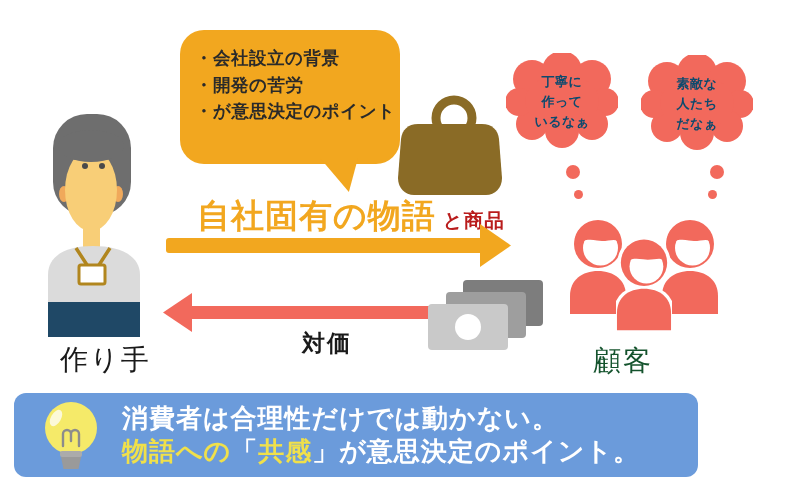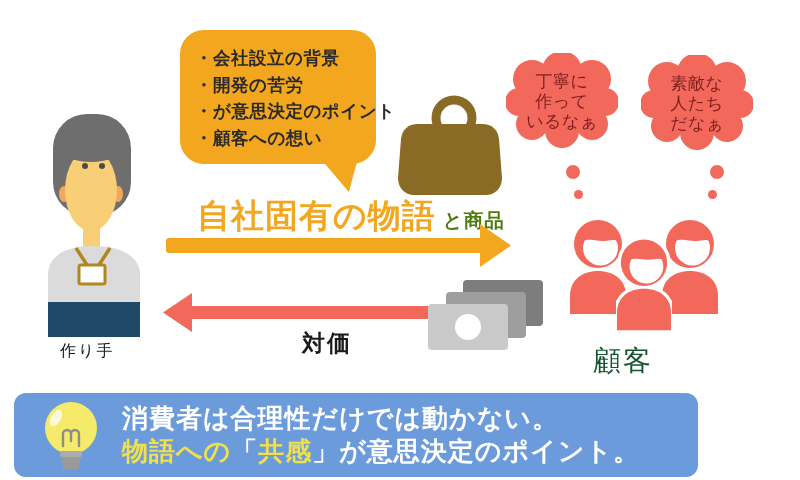--- a/index.html
+++ b/index.html
@@ -8,34 +8,34 @@
     --blue:#6B9BDB;
     --banner_yellow:#F0E04A;
     --bag_brown:#8A6B26;
     --ink:#222222;
   }
   *{margin:0;padding:0;box-sizing:border-box;}
   body{background:#ffffff;font-family:"Liberation Sans","DejaVu Sans",sans-serif;}
   .stage{position:relative;width:800px;height:480px;background:#ffffff;overflow:hidden;}
 
   
-  .speech-bubble{position:absolute;left:180px;top:30px;width:196px;height:134px;
+  .speech-bubble{position:absolute;left:180px;top:30px;width:220px;height:134px;
     background:var(--orange);border-radius:24px;padding:15px 0 0 15px;z-index:2;}
   .bubble-line{font-size:17.5px;font-weight:bold;color:#2a2a2a;line-height:26.5px;letter-spacing:.5px;white-space:nowrap;}
   .bubble-tail{position:absolute;left:320px;top:158px;width:38px;height:34px;background:var(--orange);
     clip-path:polygon(0 0,100% 0,76% 100%);z-index:2;}
 
   
   .maker-svg{position:absolute;left:45px;top:112px;z-index:1;}
-  .maker-label{position:absolute;left:60px;top:341px;font-size:16px;font-weight:500;color:#1a1a1a;letter-spacing:2px;}
+  .maker-label{position:absolute;left:60px;top:341px;font-size:28px;font-weight:500;color:#1a1a1a;letter-spacing:2px;}
 
   
   .story-line{position:absolute;left:197px;top:194px;display:flex;align-items:baseline;gap:7px;white-space:nowrap;}
   .story-em{font-size:33px;font-weight:bold;color:var(--orange);letter-spacing:1px;}
-  .story-suffix{font-size:19.5px;font-weight:bold;color:#4d7c0f;letter-spacing:1px;}
+  .story-suffix{font-size:19.5px;font-weight:bold;color:#b91c1c;letter-spacing:1px;}
   .arrow-right-shaft{position:absolute;left:166px;top:238px;width:318px;height:15px;background:var(--orange);border-radius:3px;}
   .arrow-right-head{position:absolute;left:480px;top:224px;width:31px;height:43px;background:var(--orange);
     clip-path:polygon(0 0,100% 50%,0 100%);}
 
   
   .bag-svg{position:absolute;left:398px;top:94px;z-index:5;}
 
   
   .arrow-left-shaft{position:absolute;left:186px;top:306px;width:274px;height:13px;background:var(--salmon);border-radius:3px;}
   .arrow-left-head{position:absolute;left:163px;top:293px;width:29px;height:39px;background:var(--salmon);
@@ -49,21 +49,21 @@
   .bill-mid{left:18px;top:12px;background:#9e9e9e;}
   .bill-front{left:0;top:24px;background:#c9c9c9;}
   .bill-circle{position:absolute;left:27px;top:10px;width:26px;height:26px;border-radius:50%;background:#ffffff;}
 
   
   .cloud{position:absolute;width:112px;height:98px;}
   .cloud-left{left:506px;top:53px;}
   .cloud-right{left:641px;top:55px;}
   .cloud svg{position:absolute;inset:0;}
   .cloud-text{position:absolute;inset:0;display:flex;flex-direction:column;align-items:center;justify-content:center;
-    color:#7f1d1d;font-weight:normal;font-size:17px;line-height:20px;text-align:center;letter-spacing:.5px;}
+    color:#0c4a6e;font-weight:bold;font-size:13px;line-height:20px;text-align:center;letter-spacing:.5px;}
   .dot{position:absolute;border-radius:50%;background:var(--salmon);}
   .dot-l1{left:566px;top:165px;width:14px;height:14px;}
   .dot-l2{left:574px;top:190px;width:9px;height:9px;}
   .dot-r1{left:710px;top:165px;width:14px;height:14px;}
   .dot-r2{left:708px;top:190px;width:9px;height:9px;}
 
   
   .empathy{position:absolute;left:594px;top:148px;width:112px;text-align:center;}
   .empathy-prefix{font-size:22px;font-weight:bold;color:#1a1a1a;letter-spacing:3px;}
   .empathy-word{font-size:31px;font-weight:bold;color:var(--orange);letter-spacing:4px;margin-top:1px;}
@@ -86,21 +86,20 @@
 </style>
 </head>
 <body>
 
 <div class="stage">
 
   <div class="speech-bubble">
     <div class="bubble-line">・会社設立の背景</div>
     <div class="bubble-line">・開発の苦労</div>
     <div class="bubble-line">・が意思決定のポイント</div>
-    <div class="bubble-line">・顧客への想い</div>
   </div>
   <div class="bubble-tail"></div>
 
   <svg class="maker-svg" width="100" height="226" viewBox="0 0 100 226">
     <rect x="8" y="2" width="78" height="102" rx="34" fill="#6E6E6E"></rect>
     <ellipse cx="19" cy="82" rx="5" ry="8" fill="#F0A95B"></ellipse>
     <ellipse cx="73" cy="82" rx="5" ry="8" fill="#F0A95B"></ellipse>
     <ellipse cx="46" cy="78" rx="26" ry="41" fill="#F8CE77"></ellipse>
     <ellipse cx="46" cy="34" rx="33" ry="16" fill="#6E6E6E"></ellipse>
     <circle cx="40" cy="54" r="3" fill="#4A4A4A"></circle>

